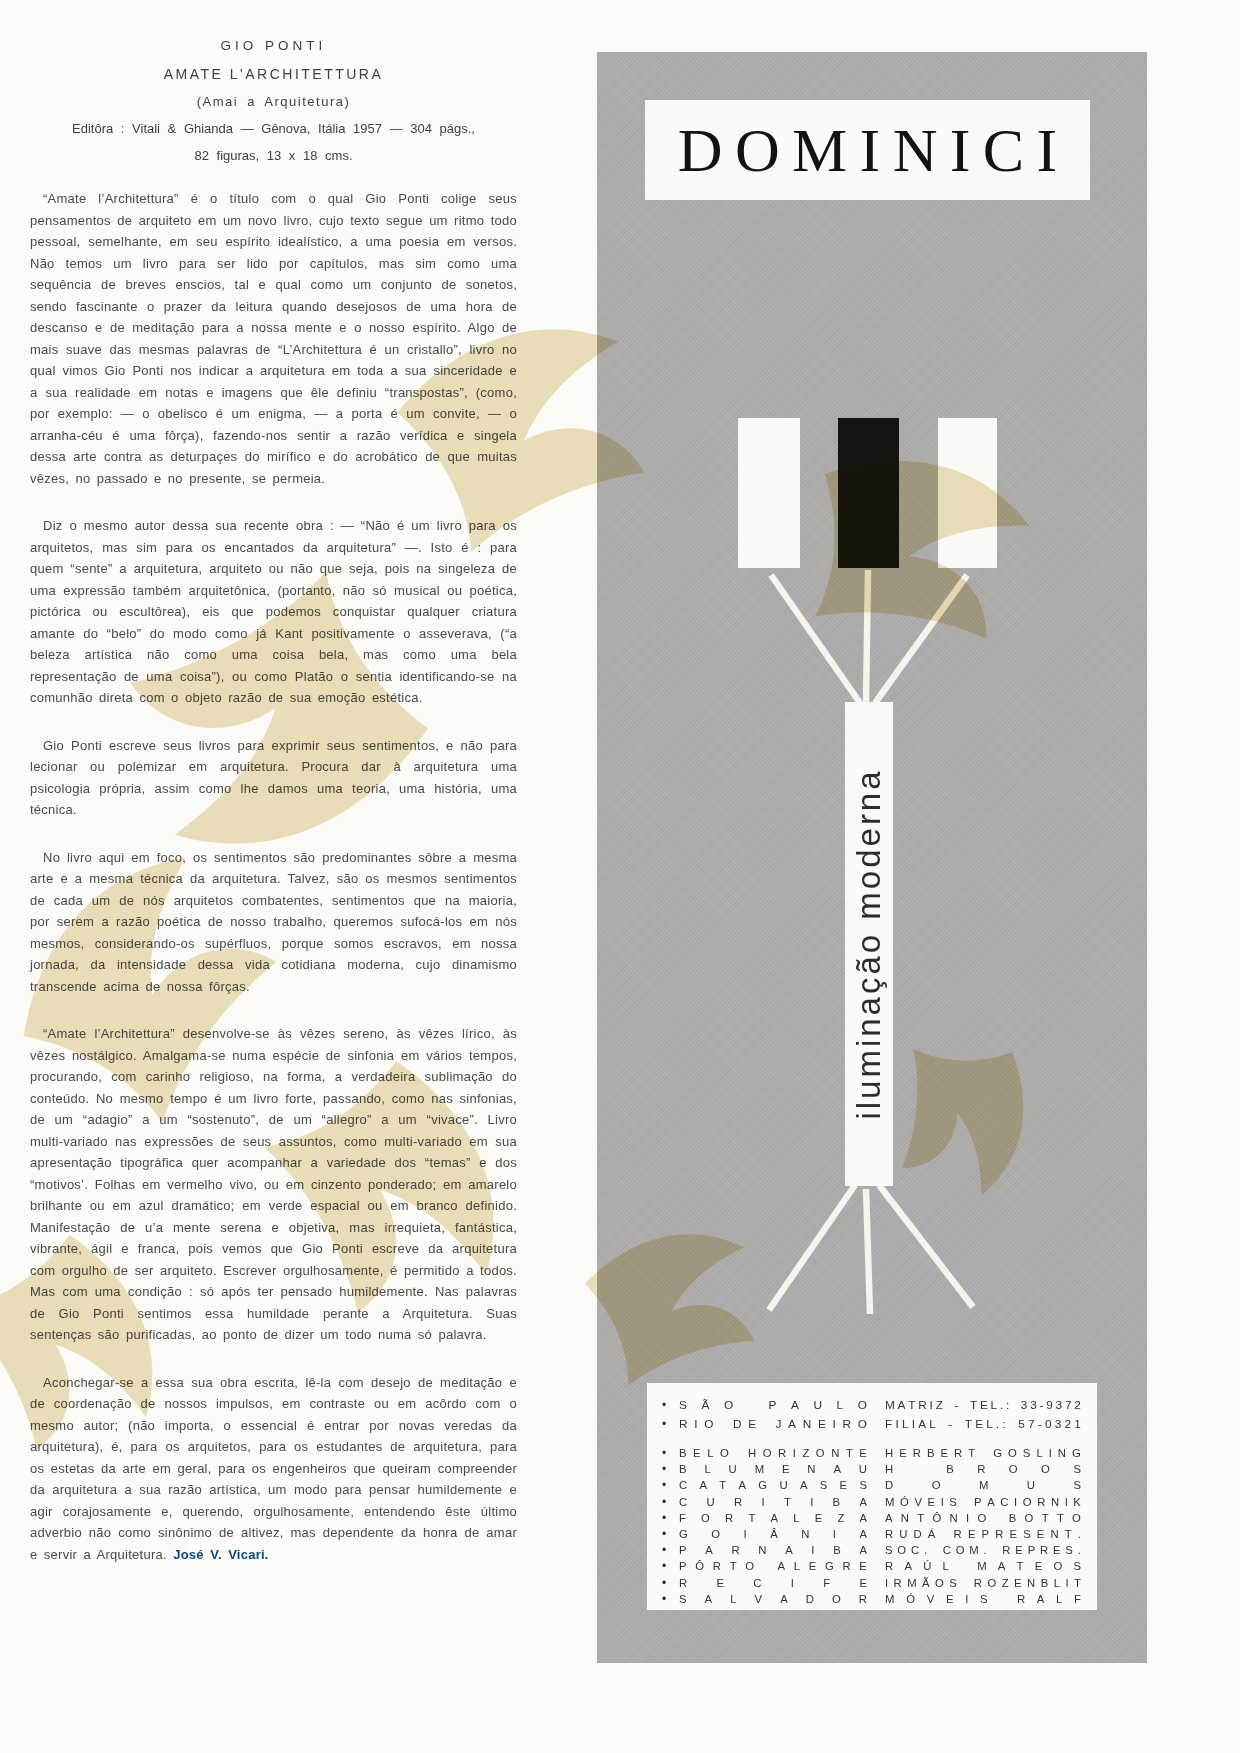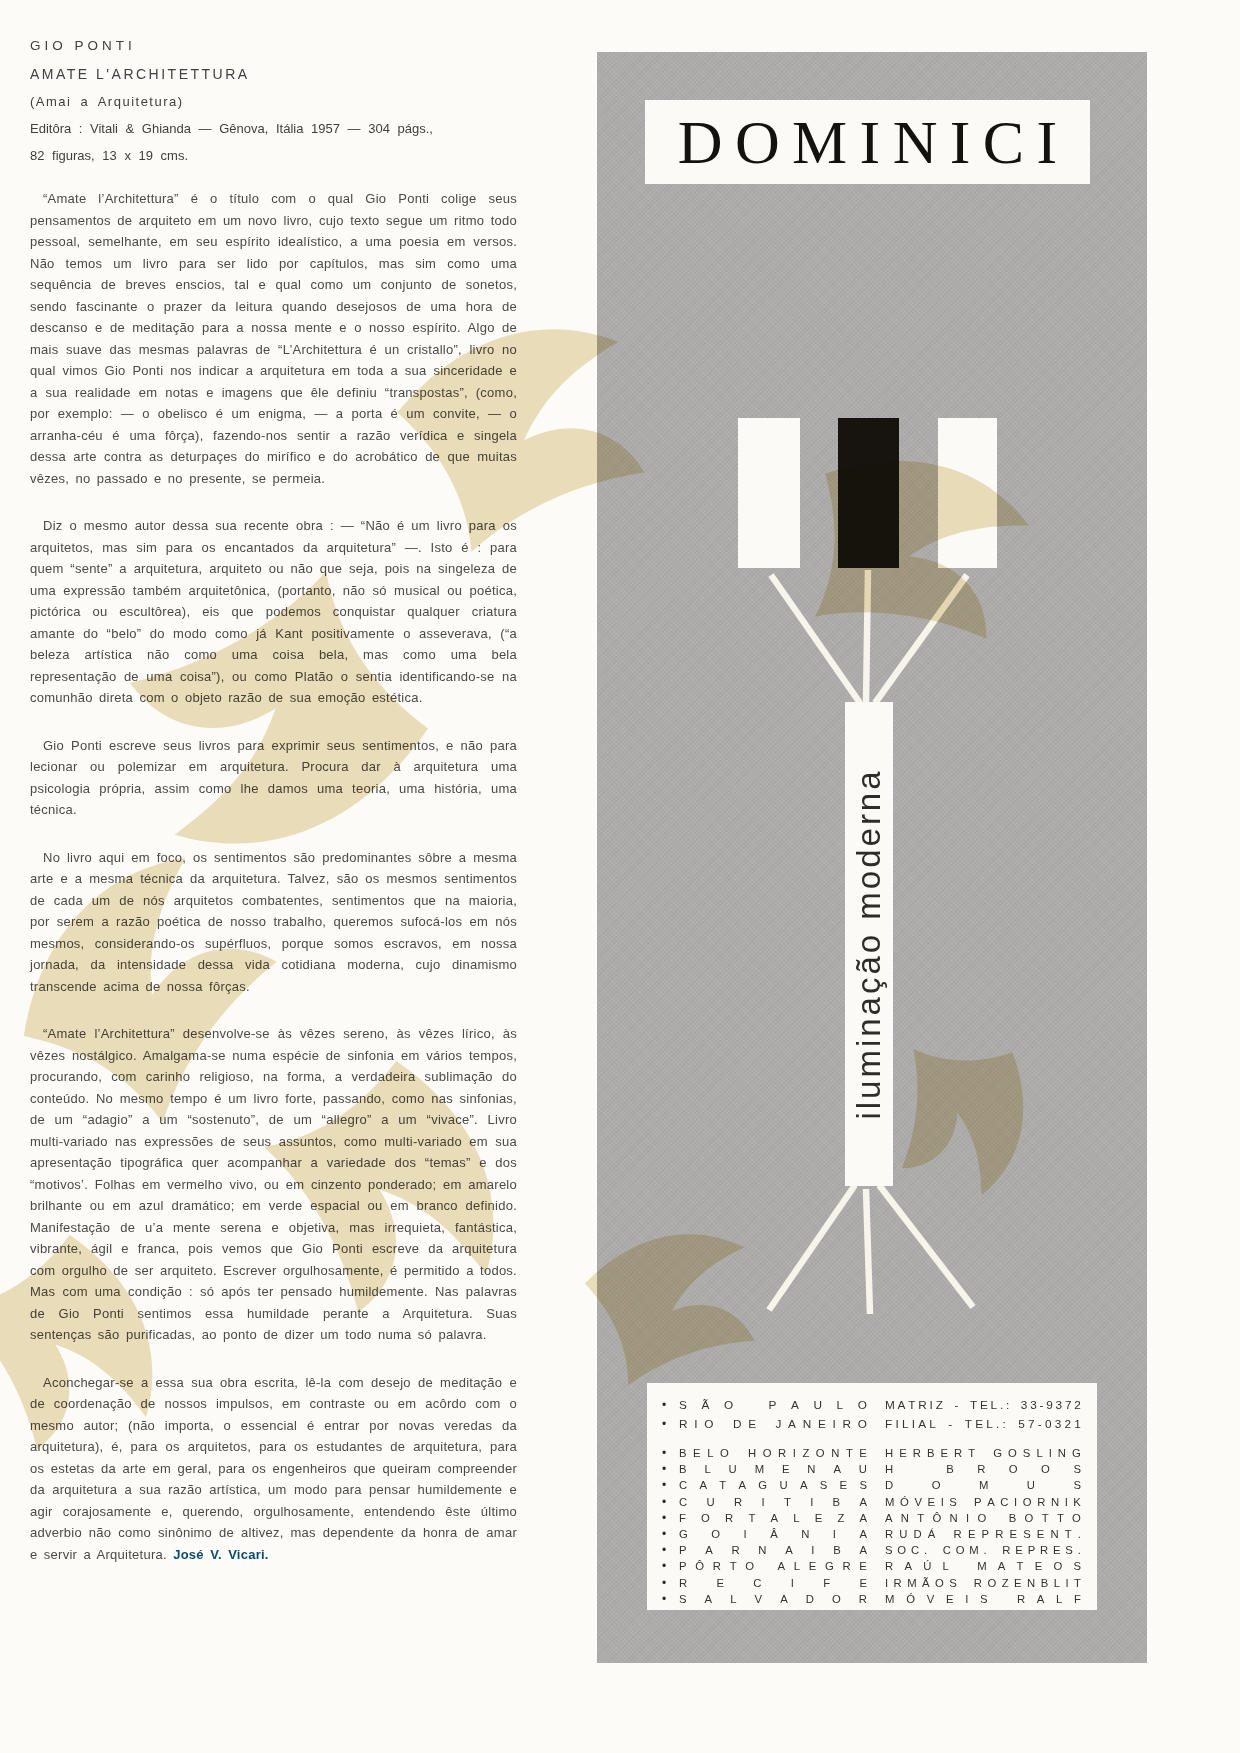--- a/index.html
+++ b/index.html
@@ -6,21 +6,21 @@
   body{
     width:1240px;height:1753px;position:relative;overflow:hidden;
     background:#fcfbf7;
     font-family:"Liberation Sans", sans-serif;
   }
   
   .review{
     position:absolute;left:30px;top:38px;width:487px;
     color:#4b4a45;
   }
-  .hdr{color:#403f3a;}
+  .hdr{text-align:center;color:#403f3a;}
   .h-author{font-size:13.5px;letter-spacing:4px;margin:0 0 13px 0;}
   .h-title{font-size:14px;font-weight:normal;letter-spacing:2.5px;margin:0 0 12px 0;color:#404040;}
   .h-sub{font-size:13px;letter-spacing:1.5px;word-spacing:4px;margin:0 0 9px 0;}
   .h-pub{font-size:13px;word-spacing:4px;margin:12px 0 12px 0;}
   .h-pub2{font-size:13px;word-spacing:4px;margin:0;}
   .review p.body{
     text-align:justify;
     font-size:13px;line-height:21.5px;
     letter-spacing:0.25px;word-spacing:2.5px;
     text-indent:13px;
@@ -30,21 +30,21 @@
   .sig{font-weight:bold;color:#0c4a6e;}
   
   .panel{
     position:absolute;left:597px;top:52px;width:550px;height:1611px;
     background-color:#adacaa;
     background-image:
       repeating-linear-gradient(45deg, rgba(250,250,246,0.06) 0 1px, transparent 1px 3px),
       repeating-linear-gradient(-45deg, rgba(42,40,38,0.05) 0 1px, transparent 1px 3px);
   }
   .brand-band{
-    position:absolute;left:48px;right:57px;top:48px;height:84px;
+    position:absolute;left:48px;right:57px;top:48px;height:100px;
     background:#fbfaf6;
     display:flex;align-items:center;justify-content:center;
   }
   .brand-band span{
     font-family:"Liberation Serif", serif;
     font-size:62px;letter-spacing:0.2em;padding-left:0.2em;
     color:#14120e;white-space:nowrap;
   }
   .shade{position:absolute;top:366px;width:62px;height:150px;}
   .shade.s-left{left:141px;background:#fbfaf6;}
@@ -86,21 +86,21 @@
 </style>
 </head>
 <body>
 
 <div class="review">
   <div class="hdr">
     <p class="h-author">GIO  PONTI</p>
     <p class="h-title">AMATE  L'ARCHITETTURA</p>
     <p class="h-sub">(Amai a Arquitetura)</p>
     <p class="h-pub">Editôra :  Vitali  &amp;  Ghianda  —  Gênova, Itália  1957  —  304  págs.,</p>
-    <p class="h-pub2">82  figuras,  13 x 19  cms.</p>
+    <p class="h-pub2">82  figuras,  13 x 18  cms.</p>
   </div>
   <p class="body first">“Amate l’Architettura” é o título com o qual Gio Ponti colige seus pensamentos de arquiteto em um novo livro, cujo texto segue um ritmo todo pessoal, semelhante, em seu espírito idealístico, a uma poesia em versos.  Não temos um livro para ser lido por capítulos, mas sim como uma sequência de breves enscios, tal e qual como um conjunto de sonetos, sendo fascinante o prazer da leitura quando desejosos de uma hora de descanso e de meditação para a nossa mente e o nosso espírito.  Algo de mais suave das mesmas palavras de “L’Architettura é un cristallo”, livro no qual vimos Gio Ponti nos indicar a arquitetura em toda a sua sinceridade e a sua realidade em notas e imagens que êle definiu “transpostas”, (como, por exemplo: — o obelisco é um enigma, — a porta é um convite, — o arranha-céu é uma fôrça), fazendo-nos sentir a razão verídica e singela dessa arte contra as deturpaçes do mirífico e do acrobático de que muitas vêzes, no passado e no presente, se permeia.</p>
   <p class="body">Diz o mesmo autor dessa sua recente obra : — “Não é um livro para os arquitetos, mas sim para os encantados da arquitetura” —.  Isto é : para quem “sente” a arquitetura, arquiteto ou não que seja, pois na singeleza de uma expressão também arquitetônica, (portanto, não só musical ou poética, pictórica ou escultôrea), eis que podemos conquistar qualquer criatura amante do “belo” do modo como já Kant positivamente o asseverava, (“a beleza artística não como uma coisa bela, mas como uma bela representação de uma coisa”), ou como Platão o sentia identificando-se na comunhão direta com o objeto razão de sua emoção estética.</p>
   <p class="body">Gio Ponti escreve seus livros para exprimir seus sentimentos, e não para lecionar ou polemizar em arquitetura.  Procura dar à arquitetura uma psicologia própria, assim como lhe damos uma teoria, uma história, uma técnica.</p>
   <p class="body">No livro aqui em foco, os sentimentos são predominantes sôbre a mesma arte e a mesma técnica da arquitetura.  Talvez, são os mesmos sentimentos de cada um de nós arquitetos combatentes, sentimentos que na maioria, por serem a razão poética de nosso trabalho, queremos sufocá-los em nós mesmos, considerando-os supérfluos, porque somos escravos, em nossa jornada, da intensidade dessa vida cotidiana moderna, cujo dinamismo transcende acima de nossa fôrças.</p>
   <p class="body">“Amate l’Architettura” desenvolve-se às vêzes sereno, às vêzes lírico, às vêzes nostálgico.  Amalgama-se numa espécie de sinfonia em vários tempos, procurando, com carinho religioso, na forma, a verdadeira sublimação do conteúdo.  No mesmo tempo é um livro forte, passando, como nas sinfonias, de um “adagio” a um “sostenuto”, de um “allegro” a um “vivace”.  Livro multi-variado nas expressões de seus assuntos, como multi-variado em sua apresentação tipográfica quer acompanhar a variedade dos “temas” e dos “motivos’.  Folhas em vermelho vivo, ou em cinzento ponderado; em amarelo brilhante ou em azul dramático; em verde espacial ou em branco definido.  Manifestação de u’a mente serena e objetiva, mas irrequieta, fantástica, vibrante, ágil e franca, pois vemos que Gio Ponti escreve da arquitetura com orgulho de ser arquiteto.  Escrever orgulhosamente, é permitido a todos.  Mas com uma condição : só após ter pensado humildemente.  Nas palavras de Gio Ponti sentimos essa humildade perante a Arquitetura. Suas sentenças são purificadas, ao ponto de dizer um todo numa só palavra.</p>
   <p class="body"><span>Aconchegar-se a essa sua obra escrita, lê-la com desejo de meditação e de coordenação de nossos impulsos, em contraste ou em acôrdo com o mesmo autor; (não importa, o essencial é entrar por novas veredas da arquitetura), é, para os arquitetos, para os estudantes de arquitetura, para os estetas da arte em geral, para os engenheiros que queiram compreender da arquitetura a sua razão artística, um modo para pensar humildemente e agir corajosamente e, querendo, orgulhosamente, entendendo êste último adverbio não como sinônimo de altivez, mas dependente da honra de amar e servir a Arquitetura.</span>  <span class="sig">José V. Vicari.</span></p>
 </div>
 
 <div class="panel">

